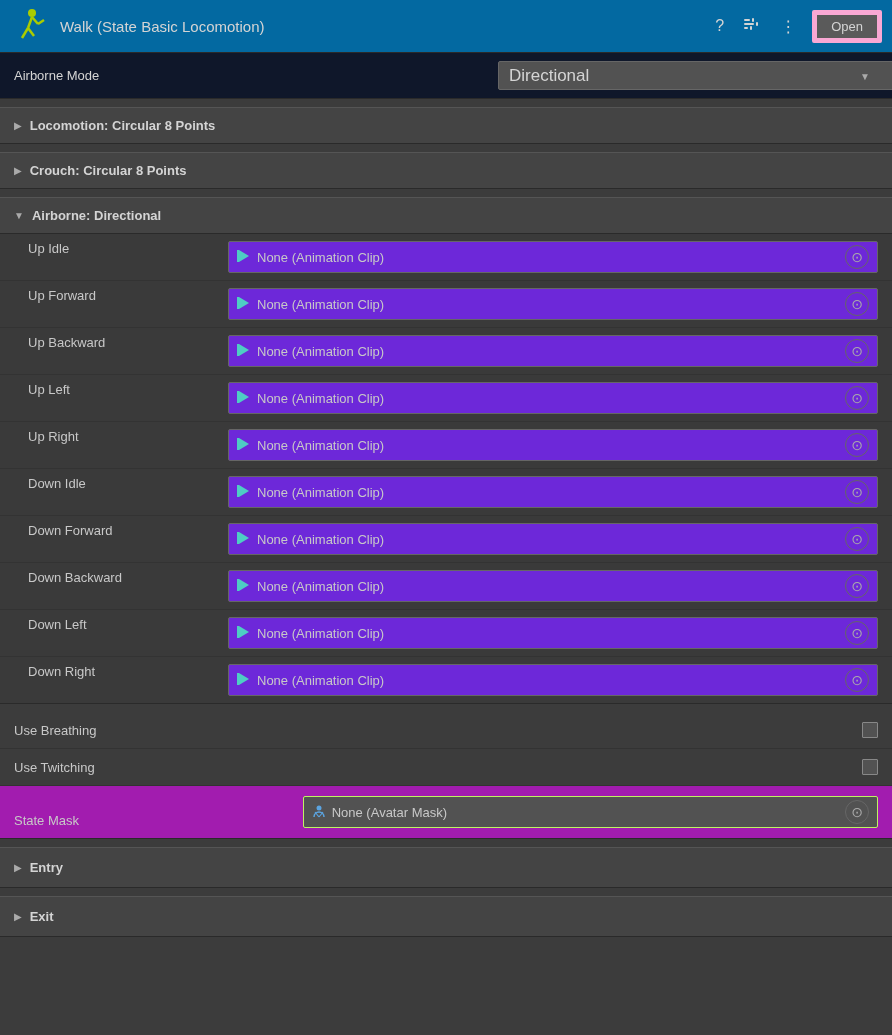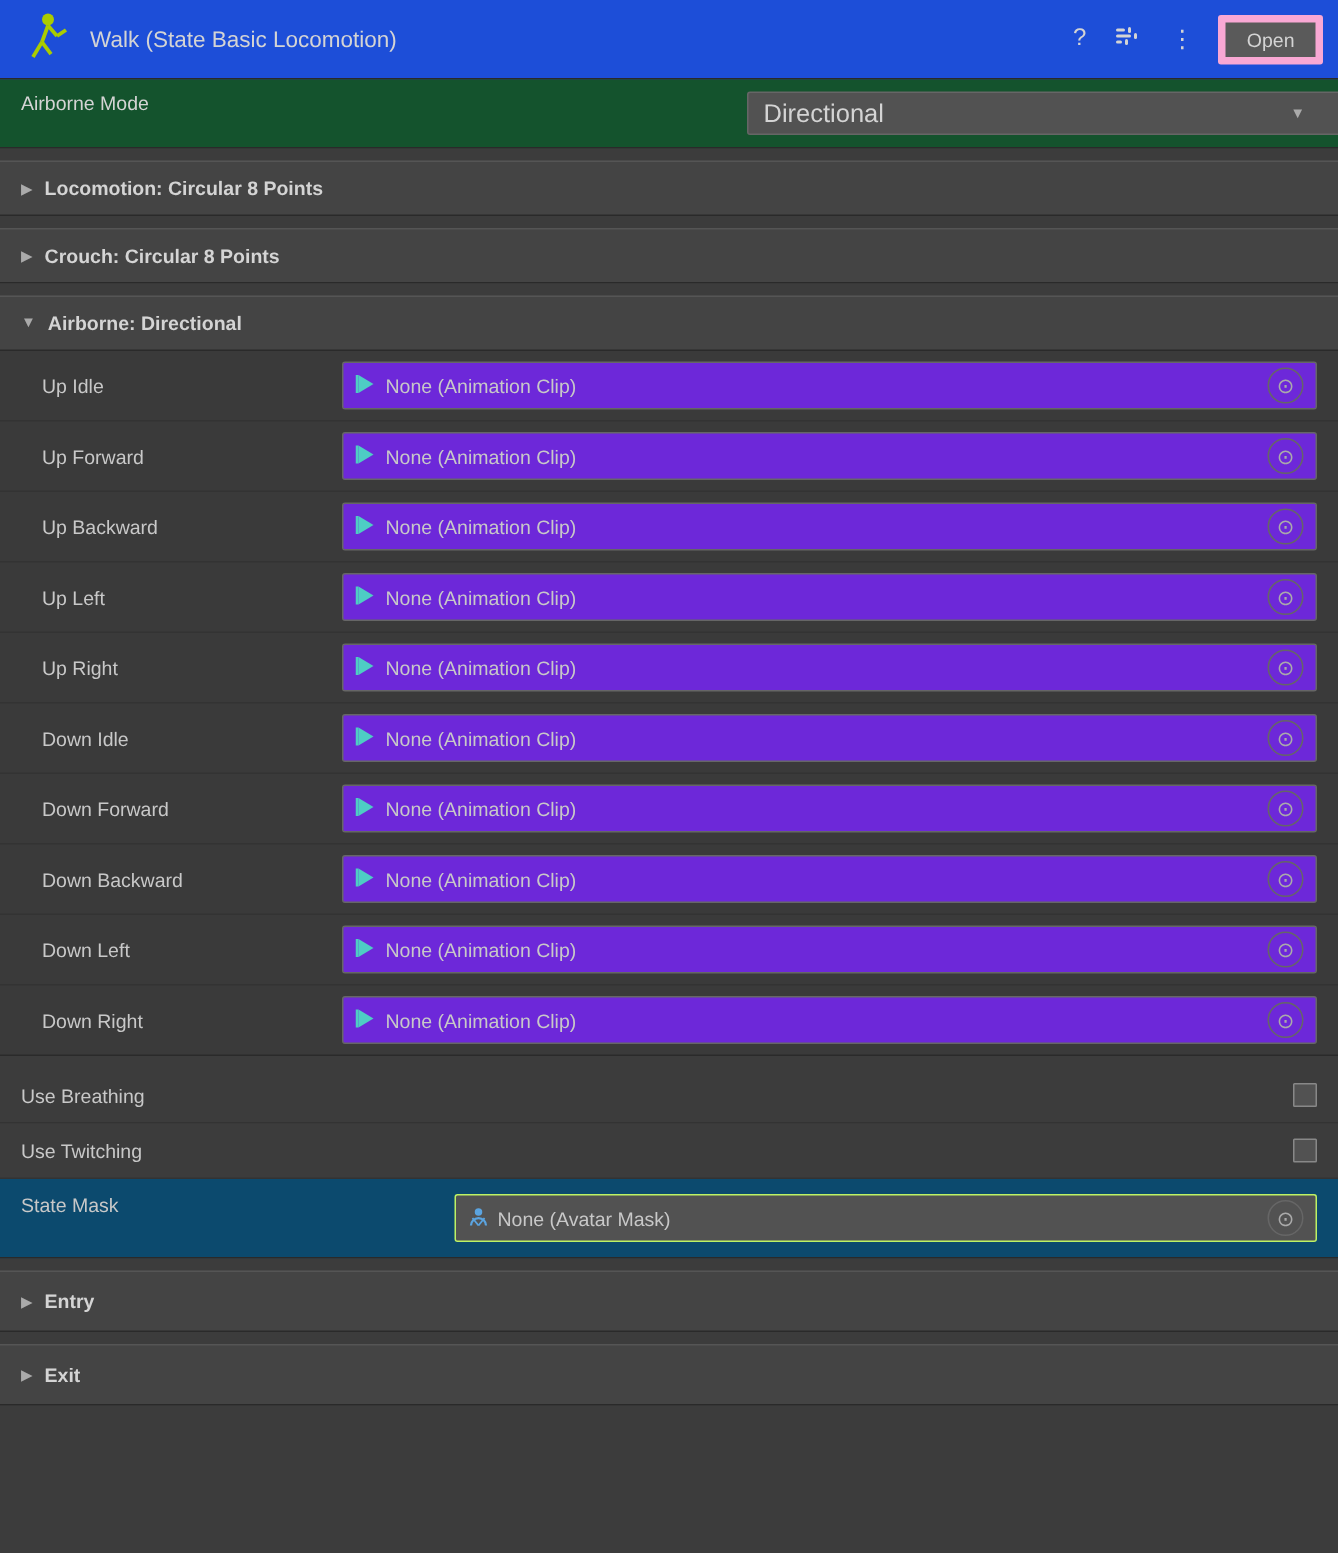--- a/index.html
+++ b/index.html
@@ -7,21 +7,21 @@
       background: #3c3c3c;
       font-family: -apple-system, BlinkMacSystemFont, 'Segoe UI', sans-serif;
       font-size: 13px;
       color: #d4d4d4;
       width: 892px;
       min-height: 1035px;
     }
 
     
     .header {
-      background: #1d4ed8;
+      background: #0369a1;
       display: flex;
       align-items: center;
       padding: 6px 10px;
       border-bottom: 1px solid #2a2a2a;
       gap: 10px;
     }
     .header-icon {
       width: 40px;
       height: 40px;
       flex-shrink: 0;
@@ -49,22 +49,23 @@
       border: 5px solid #f9a8d4;
       color: #d4d4d4;
       padding: 4px 14px;
       cursor: pointer;
       font-size: 13px;
       border-radius: 2px;
     }
 
     
     .airborne-mode-row {
-      background: #14532d;
-      display: flex;
+      background: #0f172a;
+      display: flex;
+      align-items: center;
       padding: 8px 14px;
       border-bottom: 1px solid #2a2a2a;
     }
     .airborne-mode-label {
       flex: 1;
       color: #d4d4d4;
     }
     .dropdown-select {
       background: #525252;
       border: 1px solid #666;
@@ -112,21 +113,20 @@
       color: #d4d4d4;
     }
 
     
     .animation-section {
       background: #3a3a3a;
       border-bottom: 1px solid #2a2a2a;
     }
     .anim-row {
       display: flex;
-      align-items: center;
       padding: 7px 14px 7px 28px;
       border-bottom: 1px solid #333;
     }
     .anim-row:last-child { border-bottom: none; }
     .anim-label {
       width: 200px;
       color: #c8c8c8;
       flex-shrink: 0;
     }
     .anim-value {
@@ -183,24 +183,24 @@
       border: 1px solid #888;
       cursor: pointer;
       appearance: none;
       -webkit-appearance: none;
       border-radius: 1px;
     }
 
     
     .state-mask-row {
       display: flex;
-      align-items: flex-start;
+      align-items: flex-end;
       padding: 10px 14px;
       border-bottom: 1px solid #2a2a2a;
-      background: #0c4a6e;
+      background: #a21caf;
       gap: 10px;
     }
     .state-mask-label {
       flex: 1;
       color: #c8c8c8;
     }
     .state-mask-value {
       flex: 2;
       display: flex;
       align-items: center;

